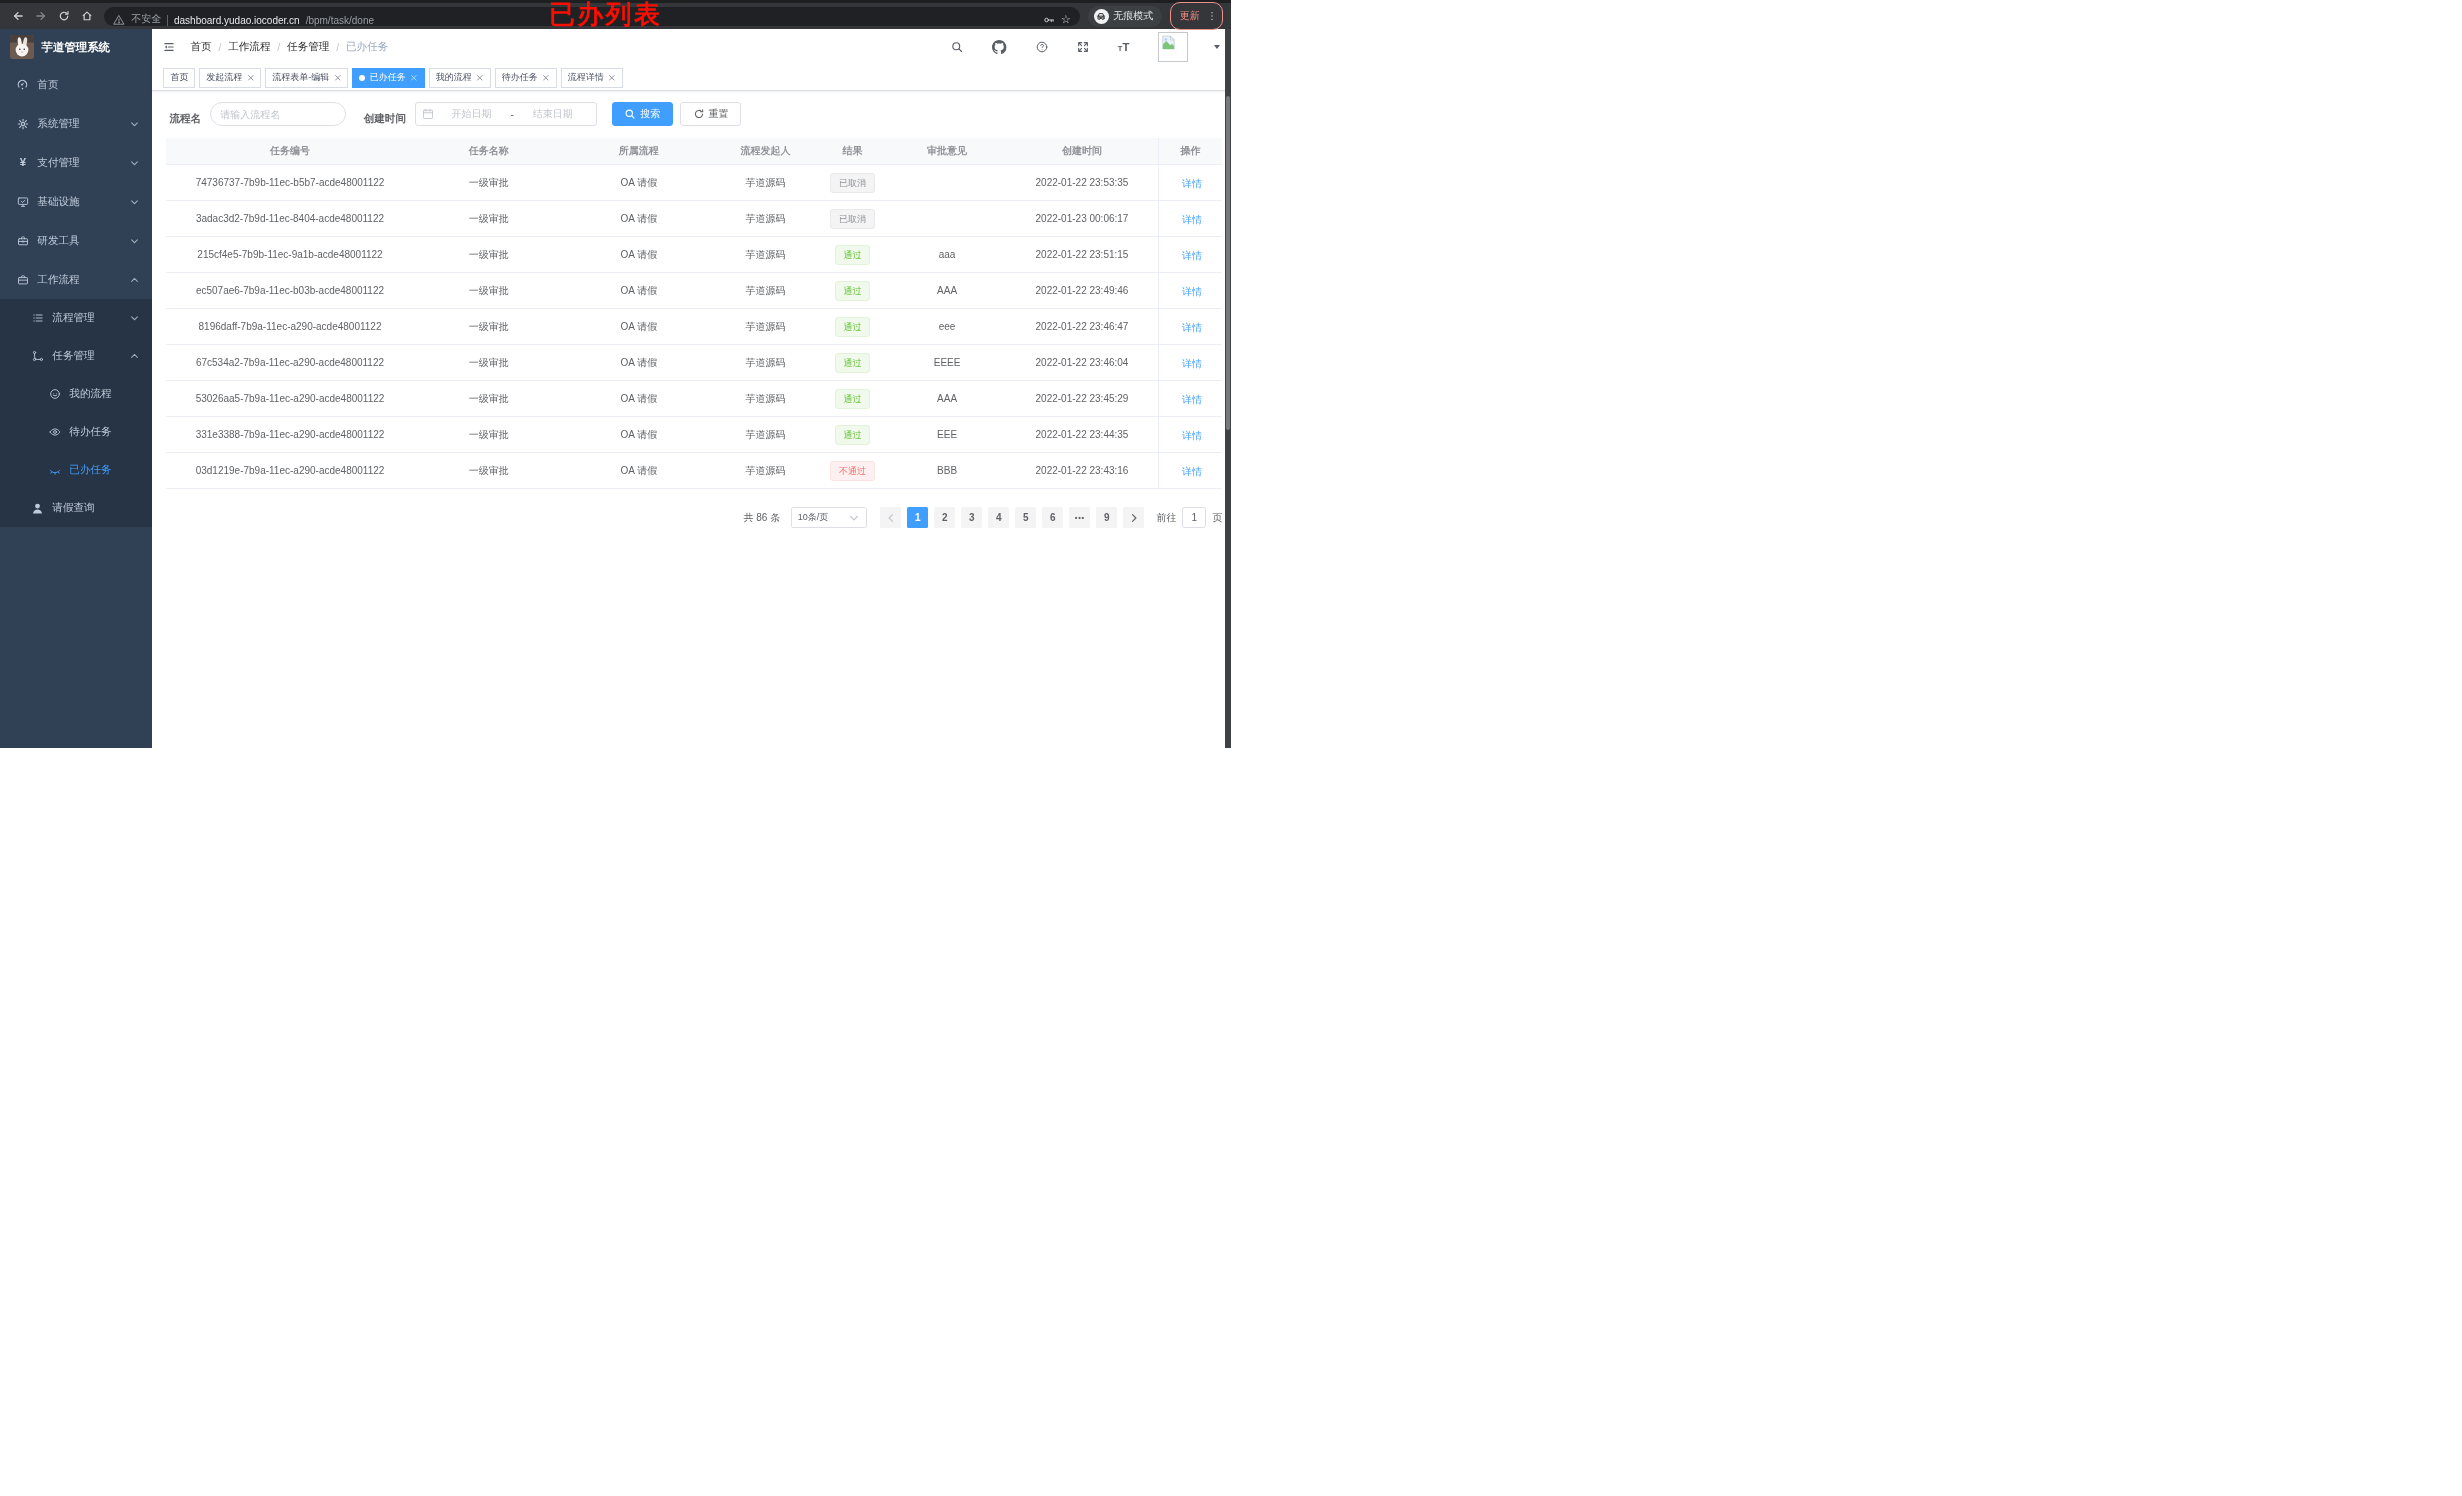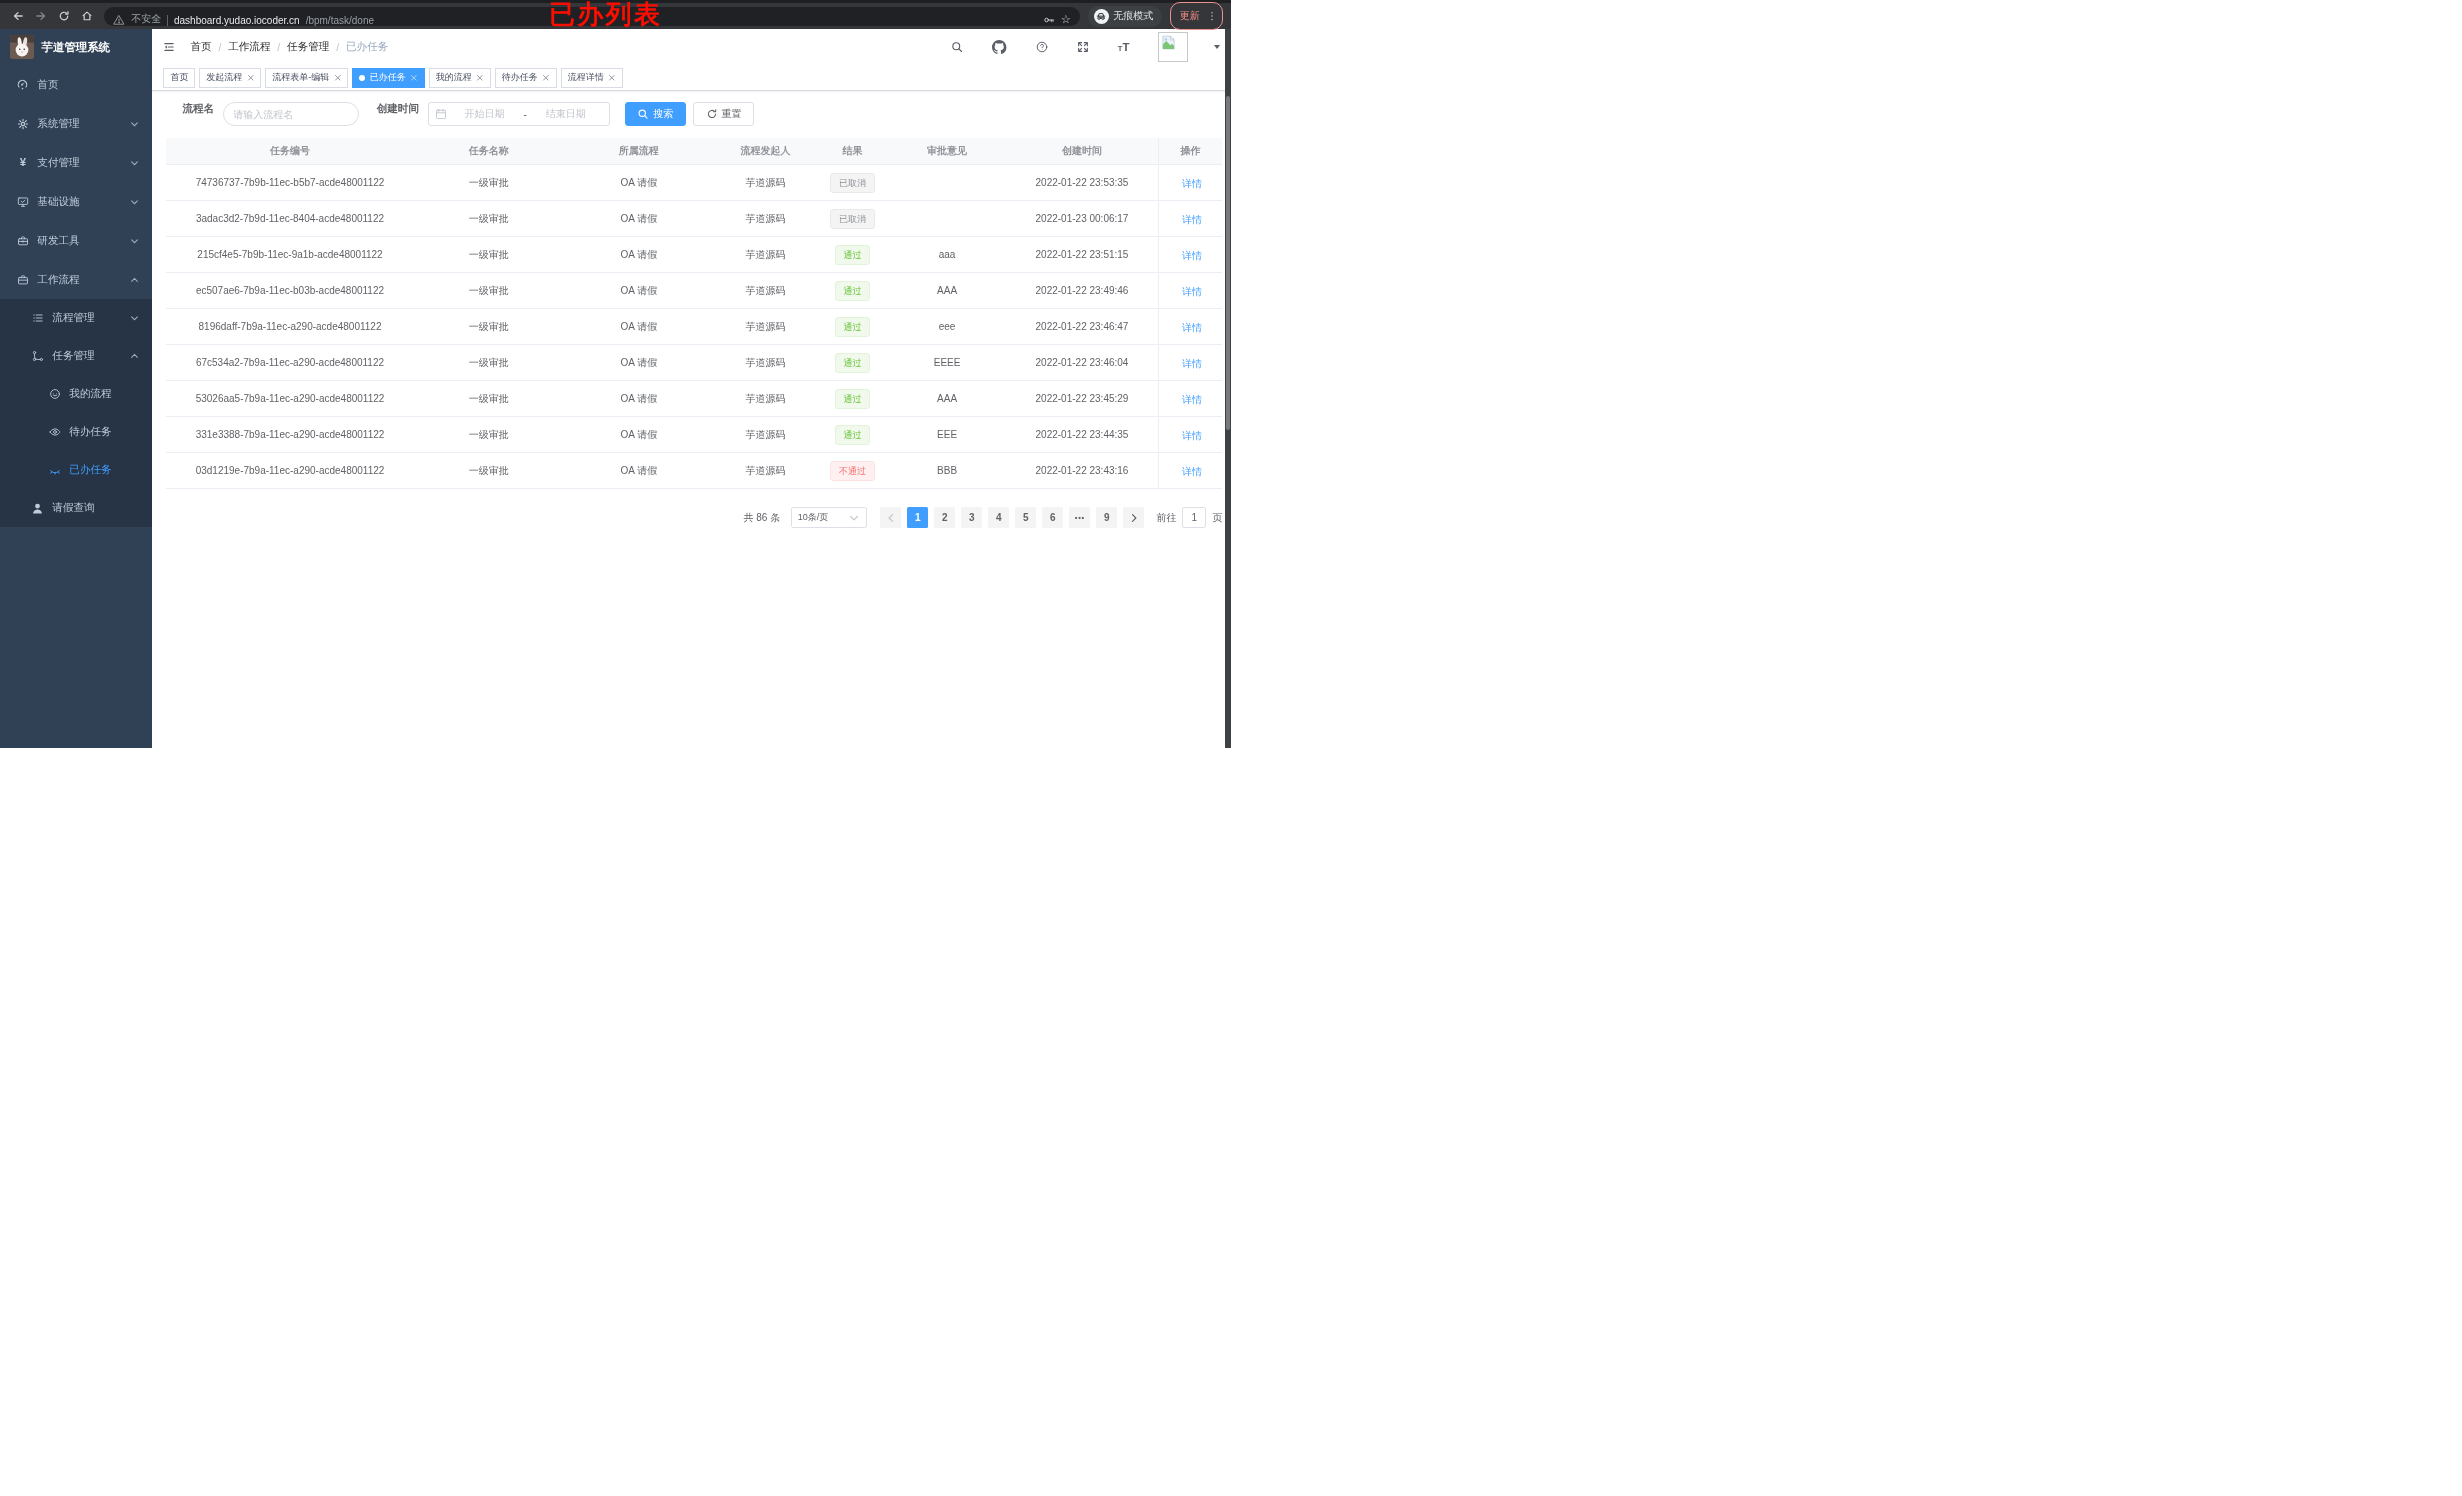--- a/index.html
+++ b/index.html
@@ -73,21 +73,21 @@
   .tabbar { height:26px; flex-shrink:0; display:flex; align-items:center; gap:3.8px; padding:0 11.4px;
     border-bottom:0.8px solid #d8dce5; box-shadow:0 0.8px 2.3px 0 rgba(0,0,0,.10); position:relative; z-index:5; }
   .tab { height:20px; border:0.8px solid #d8dce5; background:#fff; color:#495060; font-size:9px;
     display:flex; align-items:center; gap:4.6px; padding:0 6px; cursor:pointer; white-space:nowrap; }
   .tab.active { background:#409eff; border-color:#409eff; color:#fff; }
   .tab-dot { width:6px; height:6px; border-radius:50%; background:#fff; }
   .tab-close { display:flex; align-items:center; color:inherit; opacity:.65; }
 
   
   .content { flex:1; padding:11.4px 0 0 14.4px; overflow:hidden; }
-  .filters { display:flex; align-items:flex-start; font-size:10.6px; color:#606266; margin-left:16px; }
+  .filters { display:flex; align-items:flex-end; font-size:10.6px; color:#606266; margin-left:3px; }
   .f-label { font-weight:700; margin-right:9px; white-space:nowrap; }
   .f-label.second { margin-left:17.5px; }
   .text-input { width:136px; height:24px; border:0.8px solid #dcdfe6; border-radius:12px; padding:0 9px;
     font-size:10px; color:#606266; font-family:inherit; }
   .text-input::placeholder { color:#c0c4cc; }
   .date-range { width:182px; height:24px; border:0.8px solid #dcdfe6; border-radius:3px;
     display:flex; align-items:center; padding:0 6px; color:#c0c4cc; font-size:10px; cursor:text; }
   .date-range .ph { flex:1; text-align:center; }
   .date-range .sep { color:#606266; padding:0 1.5px; }
   .btn { height:24px; border-radius:3px; font-size:10px; display:flex; align-items:center; gap:3.8px;

